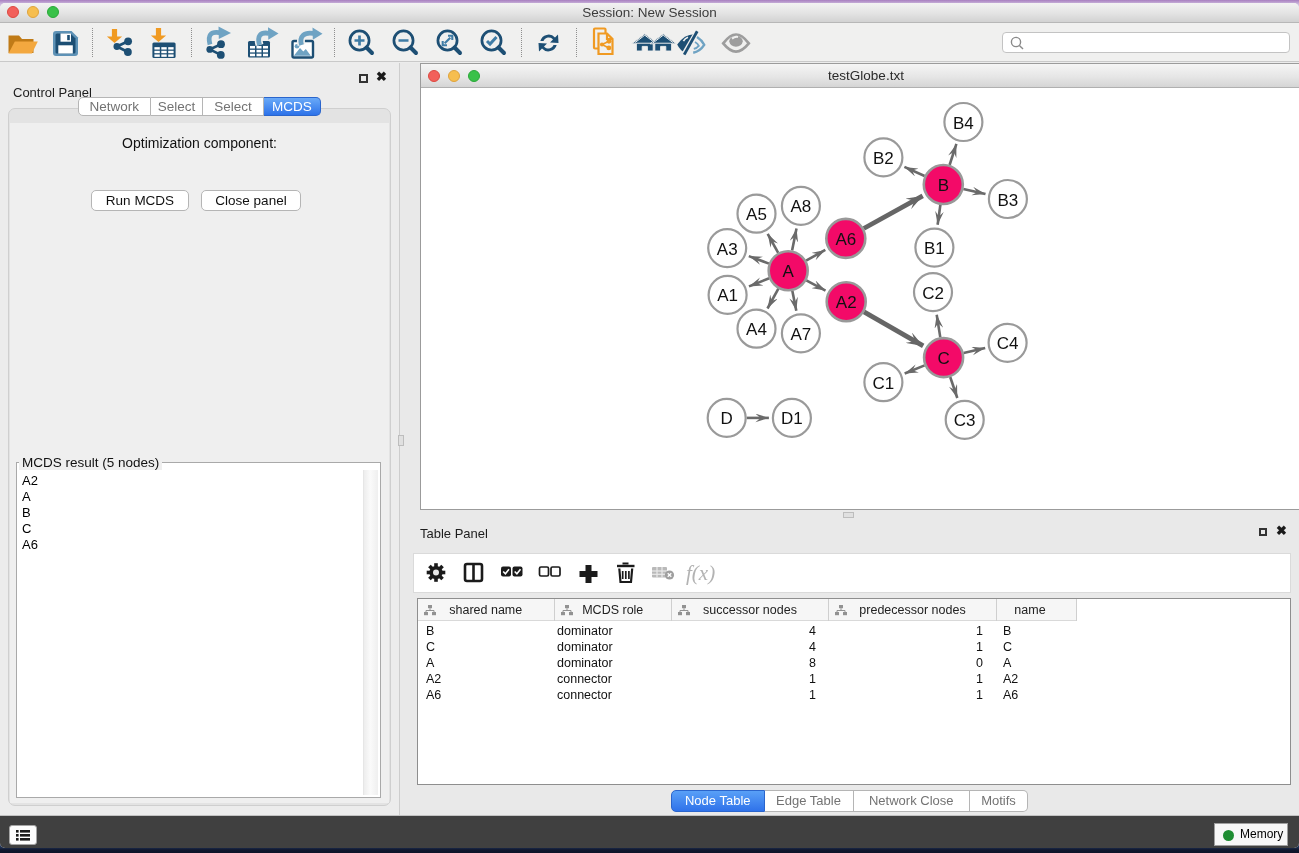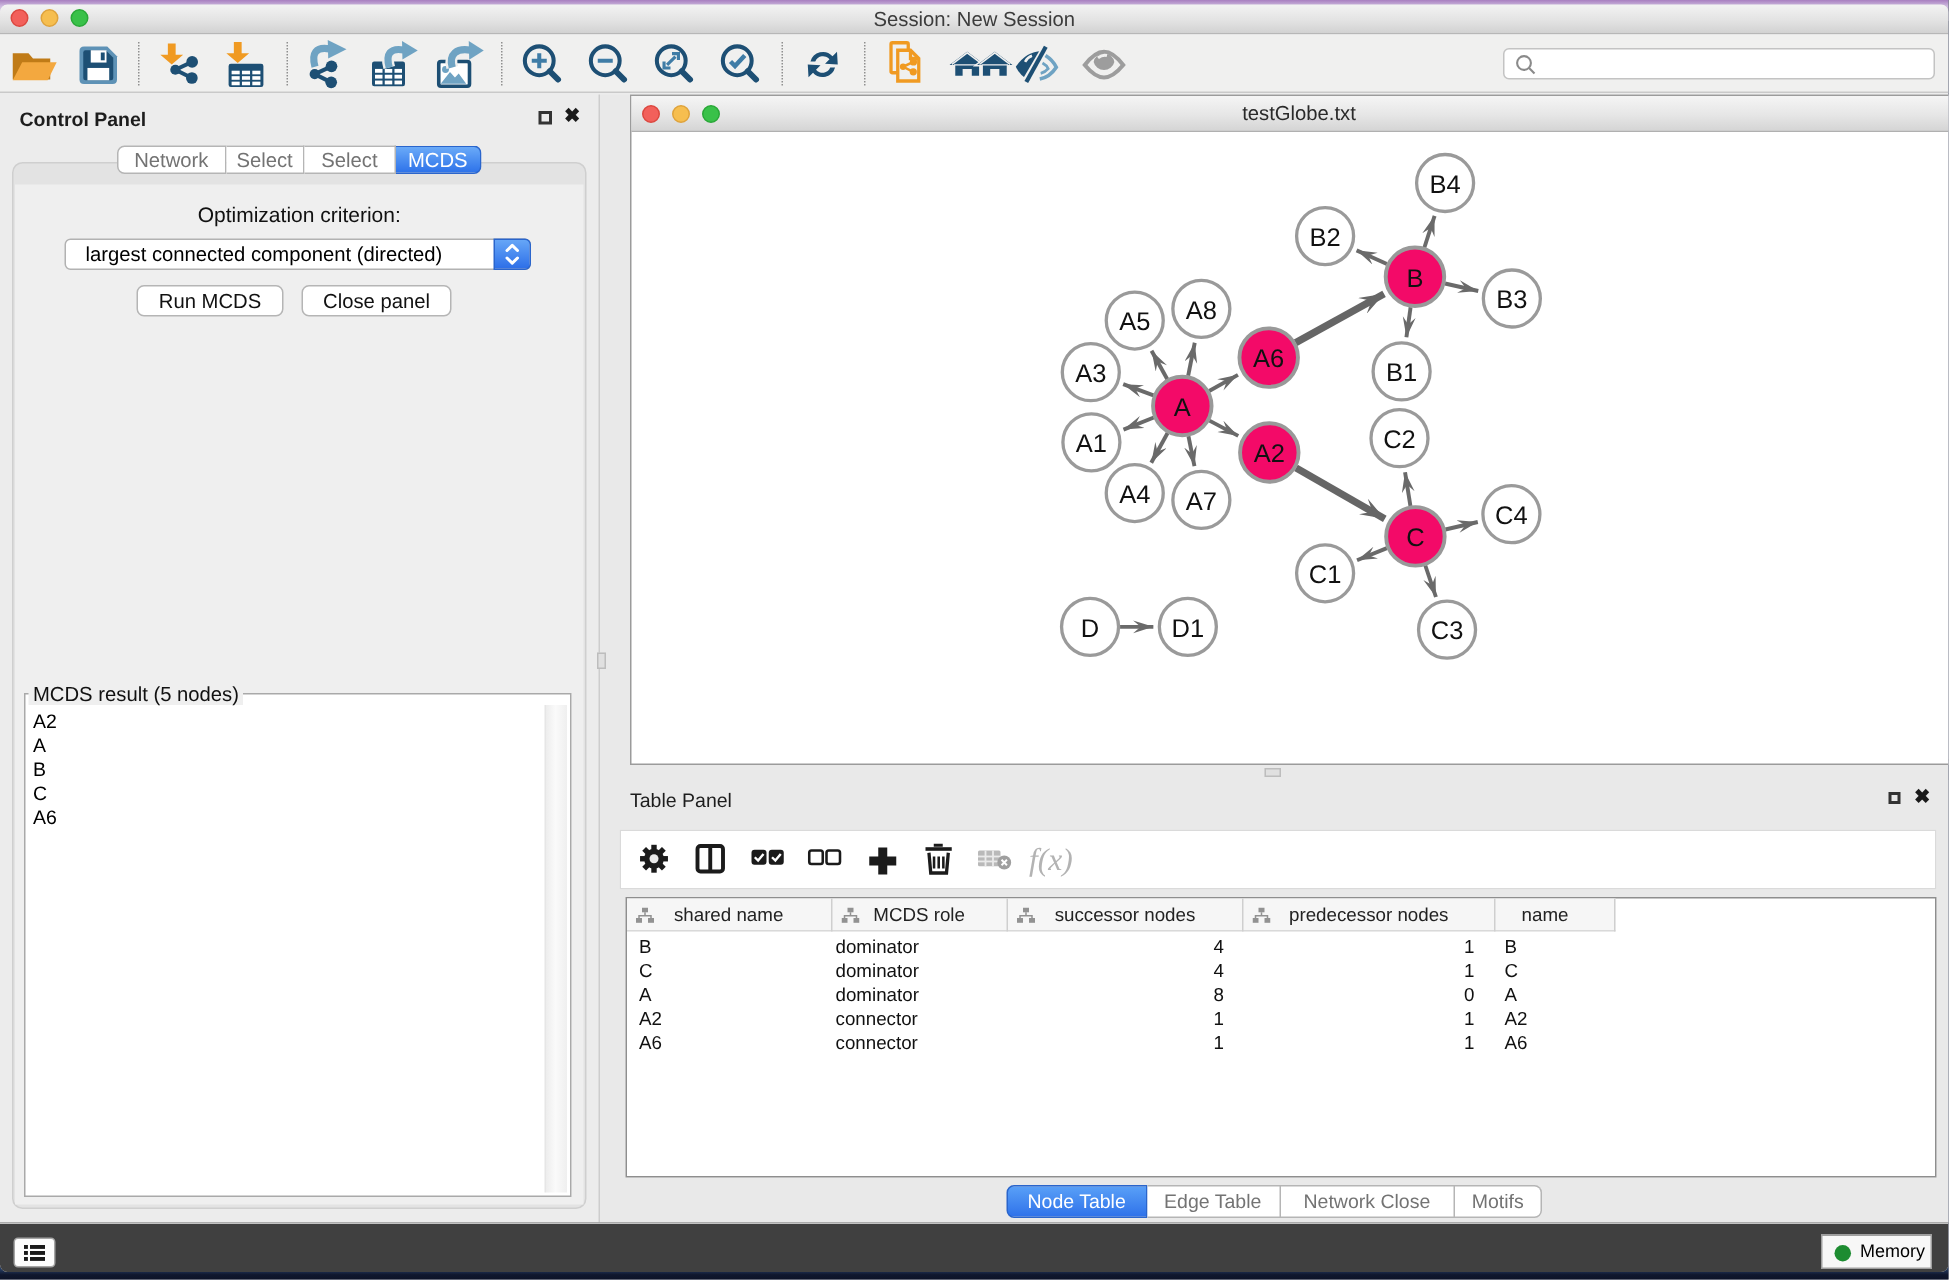--- a/index.html
+++ b/index.html
@@ -11,21 +11,21 @@
 
 #tbar{left:0;top:0;width:100%;height:20px;background:linear-gradient(#f3f3f3,#e3e3e3 55%,#d2d2d2);border-bottom:1px solid #b7b7b7;border-radius:5px 5px 0 0}
 #tbar .tl{position:absolute;width:12px;height:12px;border-radius:50%;top:3px}
 #ttitle{width:100%;text-align:center;font-size:13.5px;color:#3c3c3c;line-height:19px}
 
 #toolbar{left:0;top:20px;width:100%;height:39px;background:#f0f0ef;border-bottom:1px solid #c9c9c9}
 .tsep{position:absolute;top:5px;height:29px;width:0;border-left:1px dotted #8f8f8f}
 #search{position:absolute;left:1002px;top:9px;width:288px;height:21px;background:#fff;border:1px solid #c3c3c3;border-radius:4px}
 
 #cp{left:0;top:60px;width:400px;height:752px;background:#ececec;border-right:1px solid #cdcdcd}
-#cp h1{font-size:13px;font-weight:bold;color:#1d1d1d;position:absolute;left:13px;top:9px}
+#cp h1{font-size:13px;font-weight:normal;color:#1d1d1d;position:absolute;left:13px;top:22px}
 #cpfloat{position:absolute;left:359px;top:11px;width:9px;height:9px;border:2px solid #333}
 #cpclose{position:absolute;left:376px;top:6px;font-size:13px;font-weight:bold;color:#1a1a1a}
 #tabpanel{position:absolute;left:8px;top:45px;width:383px;height:698px;background:#e3e3e3;border:1px solid #cfcfcf;border-radius:7px}
 #tabinner{position:absolute;left:10px;top:60px;width:379px;height:680px;background:#efefef}
 .segtabs{position:absolute;display:flex;height:19px}
 .segtabs .seg{height:19px;border:1px solid #b5b5b5;border-left:none;background:#fff;color:#737373;font-size:13.5px;text-align:center;line-height:18px}
 .segtabs .seg:first-child{border-left:1px solid #b5b5b5;border-radius:5px 0 0 5px}
 .segtabs .seg:last-child{border-radius:0 5px 5px 0}
 .segtabs .seg.on{background:linear-gradient(#6aaaf8,#2d72e9);border-color:#2a65cc;color:#fff}
 #cptabs{left:78px;top:34px}
@@ -230,27 +230,21 @@
     <div id="cpfloat"></div>
     <div id="cpclose">✖</div>
     <div id="tabpanel"></div>
     <div id="tabinner"></div>
     <div class="segtabs" id="cptabs">
       <div class="seg" style="width:72.5px">Network</div>
       <div class="seg" style="width:52.8px">Select</div>
       <div class="seg" style="width:60.4px">Select</div>
       <div class="seg on" style="width:57.3px">MCDS</div>
     </div>
-    <div id="optlbl">Optimization criterion:</div>
-    <div id="combo">largest connected component (directed)
-      <div id="combobtn"><svg width="23" height="19">
-            <path d="M8,7 L11.5,3.6 L15,7" fill="none" stroke="#fff" stroke-width="2" stroke-linecap="round" stroke-linejoin="round"></path>
-            <path d="M8,12 L11.5,15.4 L15,12" fill="none" stroke="#fff" stroke-width="2" stroke-linecap="round" stroke-linejoin="round"></path>
-          </svg></div>
-    </div>
+    <div id="optlbl">Optimization component:</div>
     <div class="btn" style="left:91px;top:127px;width:98px">Run MCDS</div>
     <div class="btn" style="left:201px;top:127px;width:100px">Close panel</div>
     <div id="fieldset">
       <div id="fslegend">MCDS result (5 nodes)</div>
       <div id="fslist">A2<br>A<br>B<br>C<br>A6</div>
       <div id="fsscroll"></div>
     </div>
   </div>
   <div id="rp" class="abs">
     <div id="nw">

